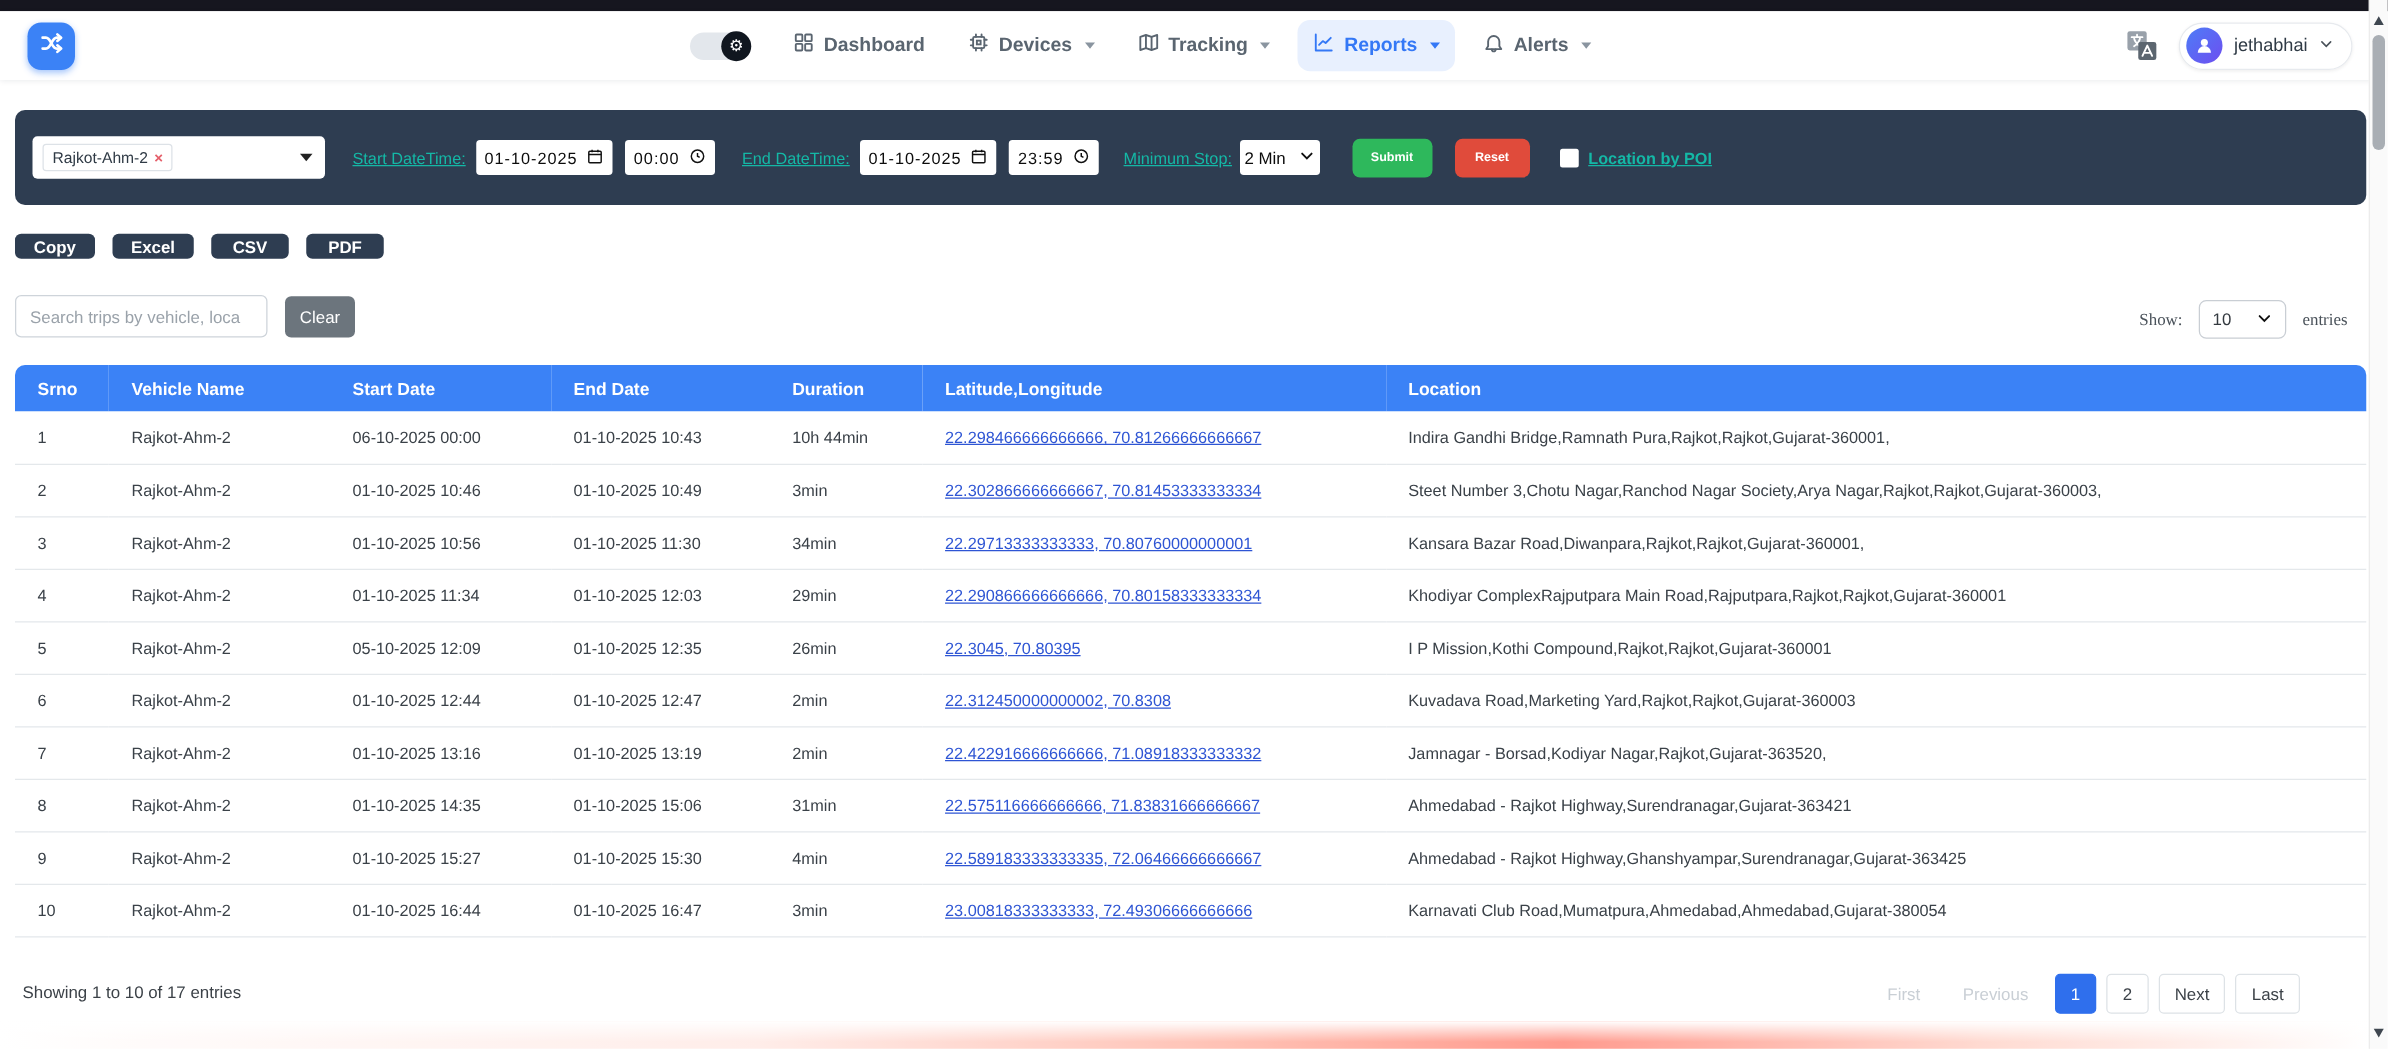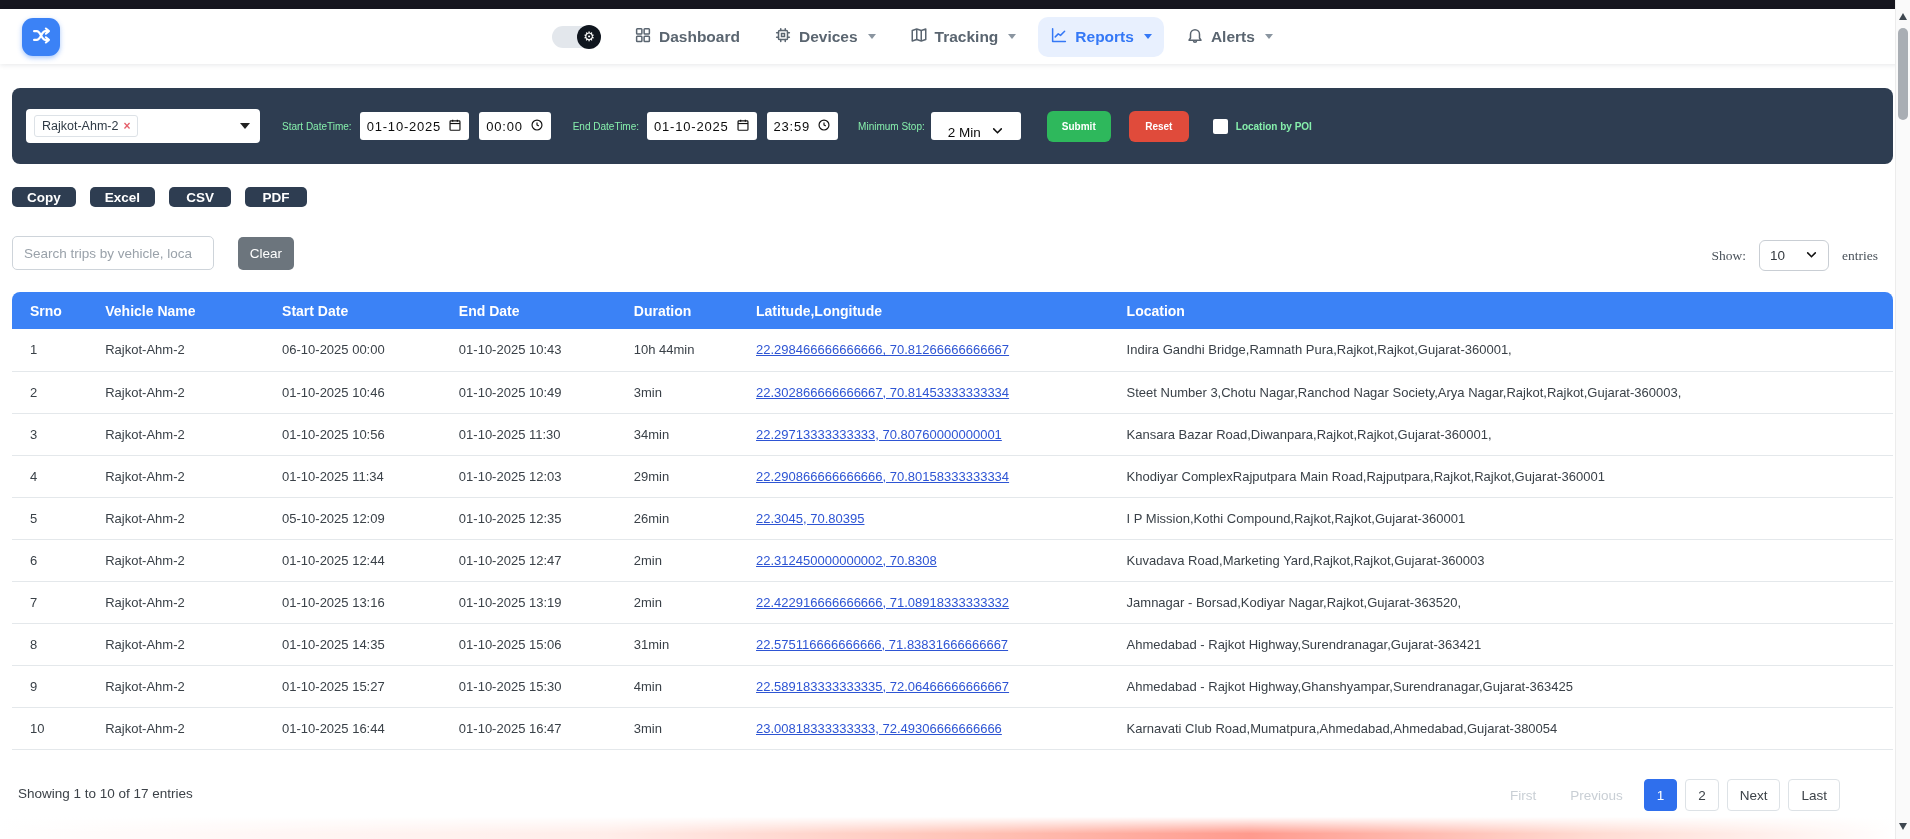--- a/index.html
+++ b/index.html
@@ -32,46 +32,46 @@
   #translate-btn { cursor:pointer; display:flex; }
   #user-pill { display:flex; align-items:center; gap:9px; height:38px; padding:0 14px 0 5px;
                border:1px solid #e7eaee; border-radius:19px; box-shadow:0 1px 3px rgba(0,0,0,.07); cursor:pointer; }
   #avatar { width:29px; height:29px; border-radius:50%; background:linear-gradient(135deg,#4e7df7,#6d4ef0);
             display:flex; align-items:center; justify-content:center; }
   #user-name { font-size:14.5px; color:#2f3a45; font-weight:400; }
 
   
   #filter-bar { left:12px; top:88px; width:1881px; height:76px; background:#2e3d51; border-radius:8px;
                 display:flex; align-items:center; padding:0 14px; }
-  .f-label { color:#86efac; font-size:10px; white-space:nowrap; }
+  .f-label { color:#14b8a6; font-size:13px; white-space:nowrap;text-decoration:underline; }
   #vehicle-select { width:234px; height:34px; background:#fff; border-radius:4px; display:flex;
                     align-items:center; padding:0 10px 0 8px; cursor:pointer; }
   #vehicle-tag { display:flex; align-items:center; gap:5px; border:1px solid #dde2e7; border-radius:3px;
                  padding:3px 7px; font-size:12.5px; color:#2f3a45; }
   #vehicle-tag .x { color:#e5606b; font-size:12px; font-weight:700; cursor:pointer; }
   #vehicle-select .solid-caret { margin-left:auto; width:0; height:0;
         border-left:5px solid transparent; border-right:5px solid transparent; border-top:6px solid #222; }
   .dt-box { height:28px; background:#fff; border-radius:3px; display:flex; align-items:center;
             padding:0 7px; gap:7px; font-size:13px; color:#0c0c0c; letter-spacing:.8px; cursor:pointer; white-space:nowrap; }
-  .mini-select { height:28px; background:#fff; border-radius:3px; display:flex; align-items:flex-end;
-                 padding:0 17px; gap:10px; font-size:13.5px; color:#0c0c0c; cursor:pointer; }
+  .mini-select { height:28px; background:#fff; border-radius:3px; display:flex; align-items:center;
+                 padding:0 4px; gap:10px; font-size:13.5px; color:#0c0c0c; cursor:pointer; }
   .btn { border:none; border-radius:6px; color:#fff; font-size:10px; font-weight:600; cursor:pointer; }
   #submit-btn { width:64px; height:31px; background:#2eb85c; margin-left:26px; }
   #reset-btn  { width:60px; height:31px; background:#e04b3b; margin-left:18px; }
   #poi-check { width:15px; height:15px; background:#fff; border-radius:2px; margin-left:24px; cursor:pointer; }
   #poi-label { margin-left:8px; font-weight:600; }
   .ml8{margin-left:8px;} .ml10{margin-left:10px;} .ml20{margin-left:20px;} .ml22{margin-left:22px;} .ml6{margin-left:6px;}
 
   
   #export-row { left:12px; top:187px; display:flex; gap:14px; }
   .export-btn { min-width:62px; height:20px; padding:0 15px; background:#2e3d51; border:none;
                 border-radius:5px; color:#fff; font-size:13.5px; font-weight:600; cursor:pointer; }
 
   
-  #search-row { left:12px; top:236px; display:flex; gap:24px; align-items:center; }
+  #search-row { left:12px; top:236px; display:flex; gap:14px; align-items:center; }
   #search-input { width:202px; height:34px; border:1px solid #ced4da; border-radius:5px;
                   padding:0 11px; font-size:13.5px; color:#495057; font-family:"Liberation Sans",sans-serif; }
   #search-input::placeholder { color:#9aa2aa; }
   #clear-btn { width:56px; height:33px; background:#6c757d; border:none; border-radius:5px;
                color:#fff; font-size:13.5px; cursor:pointer; }
   #show-group { top:240px; right:32px; display:flex; align-items:center; gap:13px; }
   #show-label, #entries-label { font-size:13.5px; color:#4a525a;font-family:Liberation Serif, serif; }
   #show-select { width:70px; height:31px; border:1px solid #c9ced4; border-radius:6px; background:#fff;
                  display:flex; align-items:center; justify-content:space-between; padding:0 10px; font-size:13.5px; cursor:pointer; }
 
@@ -179,20 +179,44 @@
         <svg width="18" height="18" viewBox="0 0 24 24" fill="none" stroke-width="2" stroke-linecap="round" stroke-linejoin="round">
           <path d="M18 16v-5a6 6 0 0 0-12 0v5l-2 3h16l-2-3z"></path>
             <path d="M10 19.5a2 2 0 0 0 4 0"></path>
         </svg>
       </span>
       <span>Alerts</span>
       <span class="caret"></span>
     </div>
   </div>
 
+  <div id="nav-right">
+    <span id="translate-btn">
+      <svg width="27" height="27" viewBox="0 0 28 28">
+        <rect x="2" y="2" width="16" height="16" rx="2" fill="#99a1aa"></rect>
+        <path d="M5.5 7h9 M10 5v2 M7.5 7c0 4 5 7.5 5 7.5 M12.5 7c0 4-5 7.5-5 7.5" stroke="#fff" stroke-width="1.5" fill="none" stroke-linecap="round"></path>
+        <rect x="11" y="11" width="15" height="15" rx="2" fill="#5c6670"></rect>
+        <path d="M14.5 22.5 18.5 14l4 8.5 M16 20h5" stroke="#fff" stroke-width="1.6" fill="none" stroke-linecap="round" stroke-linejoin="round"></path>
+      </svg>
+    </span>
+    <div id="user-pill">
+      <div id="avatar">
+        <svg width="17" height="17" viewBox="0 0 24 24" fill="#fff">
+          <circle cx="12" cy="8.5" r="4"></circle>
+            <path d="M4.5 20a7.5 7.5 0 0 1 15 0z"></path>
+        </svg>
+      </div>
+      <span id="user-name">jethabhai</span>
+      <span>
+        <svg width="12" height="12" viewBox="0 0 24 24" fill="none" stroke="#4a525a" stroke-width="2.6" stroke-linecap="round">
+            <polyline points="5 9 12 16 19 9"></polyline>
+          </svg>
+      </span>
+    </div>
+  </div>
 </div>
 
 <div id="filter-bar" class="abs">
   <div id="vehicle-select">
     <span id="vehicle-tag">
       <span>Rajkot-Ahm-2</span>
       <span class="x">×</span>
     </span>
     <span class="solid-caret"></span>
   </div>

